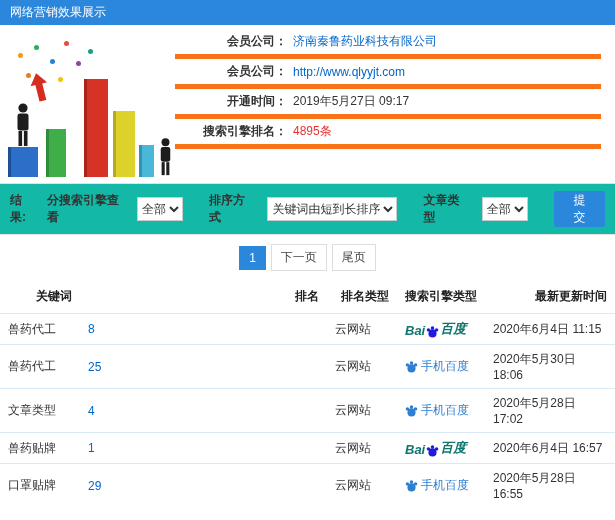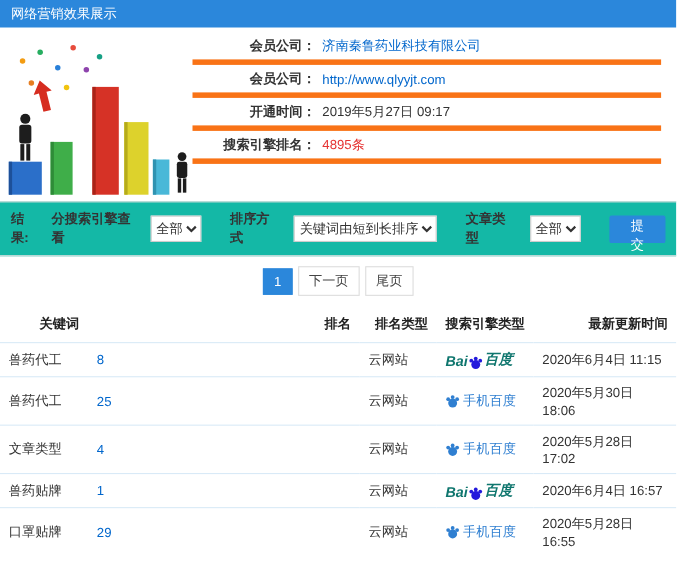--- a/index.html
+++ b/index.html
@@ -34,21 +34,21 @@
   .info-label { width: 112px; text-align: right; font-weight: bold; flex: none; }
   .info-value { margin-left: 6px; }
   .link { color: #0066cc; text-decoration: none; cursor: pointer; }
   .red-text { color: #e53333; }
 
   .filter-bar { background: #14b8a6; border-top: 1px solid #e2e2e2; border-bottom: 1px solid #e2e2e2; display: flex; align-items: center; padding: 7px 10px; font-size: 12px; }
   .result-label { font-weight: bold; }
   .filter-controls { margin-left: auto; display: flex; align-items: center; gap: 16px; }
   .filter-label { font-weight: bold; margin-left: 10px; }
   select { font-size: 12px; height: 24px; border: 1px solid #ccc; background: #fff; color: #333; font-family: inherit; }
-  .submit-btn { margin-left: 10px; background: #2b87db; color: #fff; border: 1px solid #2b87db; font-size: 12px; height: 25px; padding: 0 14px; border-radius: 2px; cursor: pointer; font-family: inherit; }
+  .submit-btn { margin-left: 10px; background: #2b87db; color: #fff; border: 1px solid #2b87db; font-size: 12px; height: 36px; padding: 0 14px; border-radius: 2px; cursor: pointer; font-family: inherit; }
 
   .pagination { display: flex; justify-content: center; align-items: center; gap: 5px; padding: 9px 0; }
   .page-btn { font-size: 12px; border: 1px solid #ddd; background: #fff; color: #444; padding: 4px 9px; cursor: pointer; font-family: inherit; }
   .page-btn.active { background: #2b87db; border-color: #2b87db; color: #fff; }
 
   .results-table { width: 100%; border-collapse: collapse; font-size: 12px; }
   .results-table th { font-weight: bold; text-align: right; padding: 8px; color: #222; }
   .results-table td { padding: 6px 8px; border-top: 1px solid #d9eaf7; height: 16px; }
   .rank-link { color: #0066cc; text-decoration: none; cursor: pointer; }
   .baidu-logo { color: #0f766e; font-weight: bold; font-size: 13px; display: inline-flex; align-items: flex-end; gap: 1px; }

